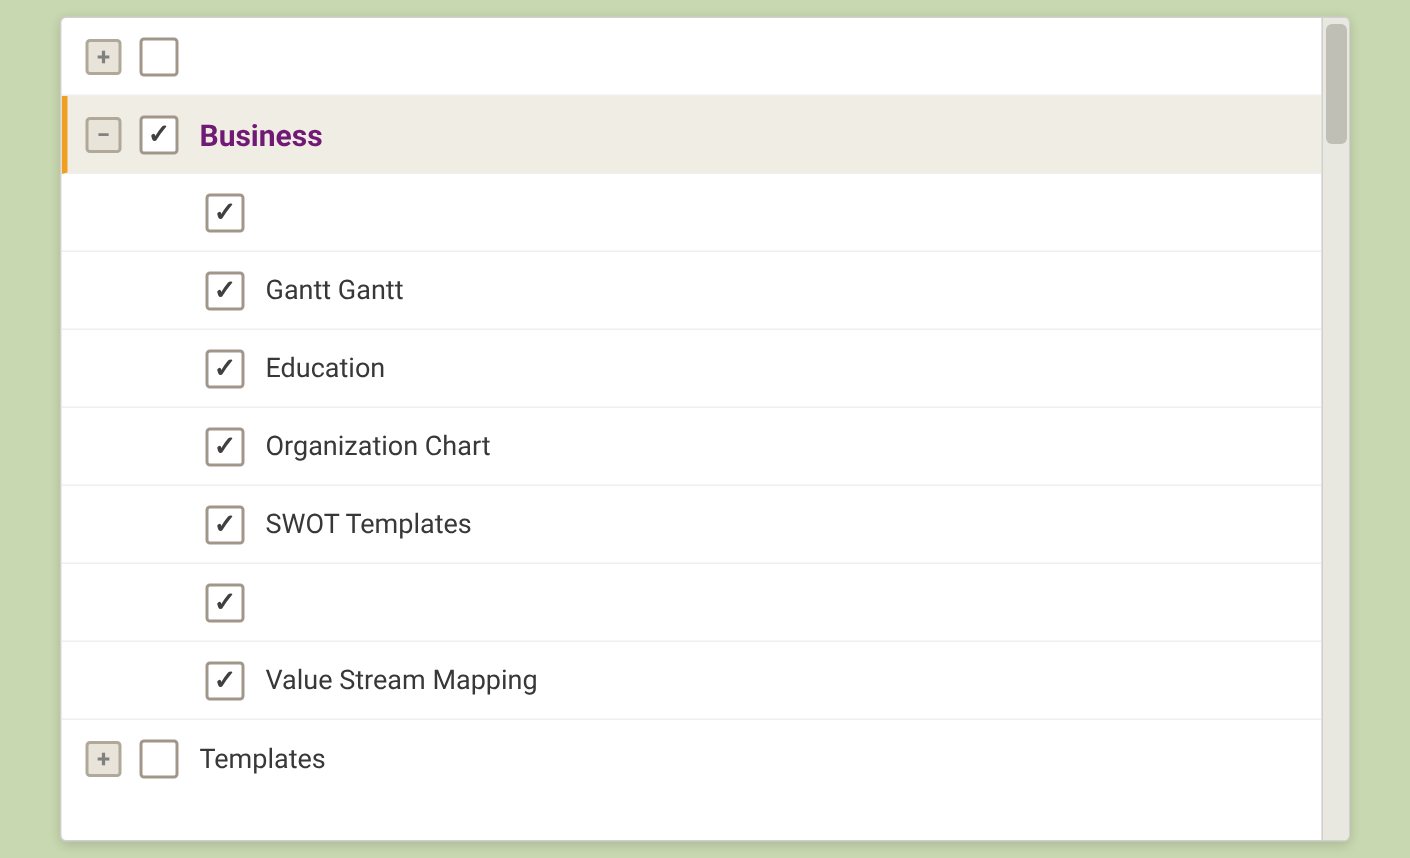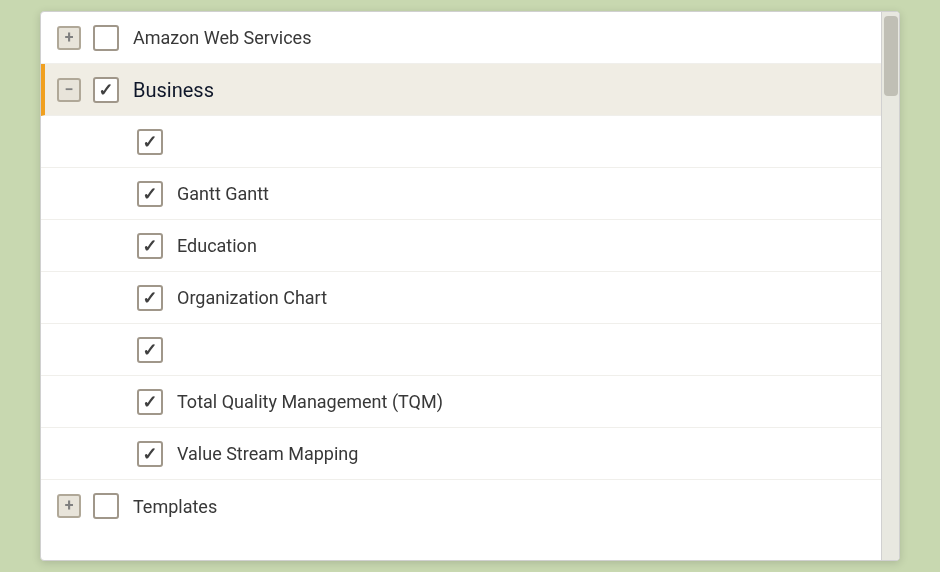--- a/index.html
+++ b/index.html
@@ -122,22 +122,22 @@
     }
 
     .item-label {
       font-size: 18px;
       color: #383838;
       font-weight: 400;
     }
 
     .parent-row .item-label {
       font-size: 20px;
-      font-weight: 400;
-      color: #0f172a;
+      font-weight: 700;
+      color: #701a75;
     }
 
     .spacer-col {
       width: 24px;
       margin-right: 12px;
       flex-shrink: 0;
     }
 
     .bottom-row {
       border-bottom: none;
@@ -148,21 +148,20 @@
 
 <div class="panel">
   <div class="list-container">
 
     <div class="list-item">
       <div class="expand-btn">
         <span>+</span>
       </div>
       <div class="checkbox">
       </div>
-      <span class="item-label">Amazon Web Services</span>
     </div>
 
     <div class="list-item parent-row active-left">
       <div class="expand-btn">
         <span>−</span>
       </div>
       <div class="checkbox checked">
         <span class="checkmark">✓</span>
       </div>
       <span class="item-label">Business</span>
@@ -197,28 +196,28 @@
         <span class="checkmark">✓</span>
       </div>
       <span class="item-label">Organization Chart</span>
     </div>
 
     <div class="list-item child-row">
       <div class="spacer-col"></div>
       <div class="checkbox checked">
         <span class="checkmark">✓</span>
       </div>
-    </div>
-
-    <div class="list-item child-row">
-      <div class="spacer-col"></div>
-      <div class="checkbox checked">
-        <span class="checkmark">✓</span>
-      </div>
-      <span class="item-label">Total Quality Management (TQM)</span>
+      <span class="item-label">SWOT Templates</span>
+    </div>
+
+    <div class="list-item child-row">
+      <div class="spacer-col"></div>
+      <div class="checkbox checked">
+        <span class="checkmark">✓</span>
+      </div>
     </div>
 
     <div class="list-item child-row">
       <div class="spacer-col"></div>
       <div class="checkbox checked">
         <span class="checkmark">✓</span>
       </div>
       <span class="item-label">Value Stream Mapping</span>
     </div>
 

